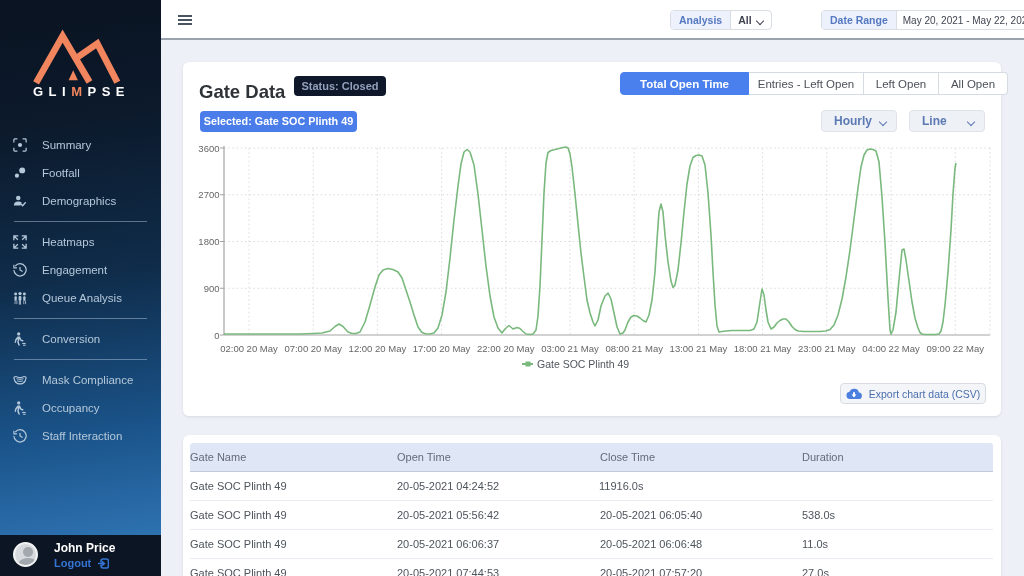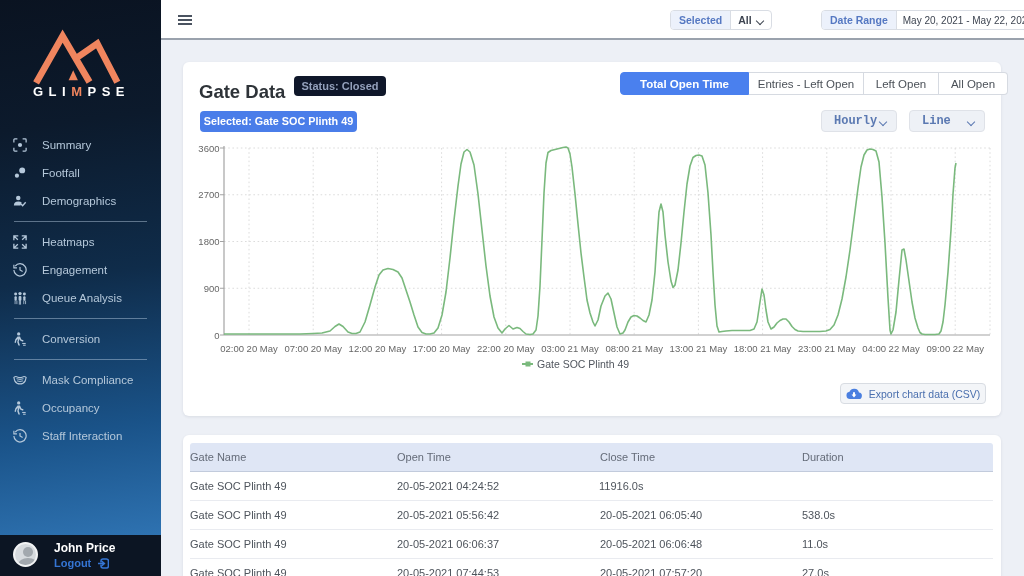--- a/index.html
+++ b/index.html
@@ -32,21 +32,21 @@
 
 #card1{position:absolute;left:183px;top:62px;width:818px;height:354px;background:#fff;border-radius:6px;box-shadow:0 1px 3px rgba(40,50,70,.10);}
 #card2{position:absolute;left:183px;top:435px;width:818px;height:170px;background:#fff;border-radius:6px;box-shadow:0 1px 3px rgba(40,50,70,.10);}
 #title{position:absolute;left:199px;top:73px;font-size:18.5px;font-weight:bold;color:#2e3338;margin-top:8px;}
 #status{position:absolute;left:294px;top:76px;width:92px;height:20px;background:#0f172a;border-radius:4px;color:#94a1bc;font-size:11px;font-weight:bold;text-align:center;line-height:20px;}
 #tabs{position:absolute;left:620px;top:72px;height:23px;display:flex;font-size:11.5px;border-radius:4px;}
 #tabs .t{display:flex;align-items:center;justify-content:center;border:1px solid #d6dae1;border-left:none;color:#4b5158;background:#fff;}
 #tabs .t.on{background:#4a80ee;border-color:#4a80ee;color:#fff;font-weight:bold;border-radius:4px 0 0 4px;border-left:1px solid #4a80ee;}
 #tabs .t:last-child{border-radius:0 4px 4px 0;}
 #selbtn{position:absolute;left:200px;top:111px;width:157px;height:21px;background:#4a7de9;border-radius:4px;color:#fff;font-size:10.8px;font-weight:bold;text-align:center;line-height:21px;white-space:nowrap;}
-.dd{position:absolute;top:110px;width:76px;height:22px;background:#eef1f6;border:1px solid #dfe2e8;border-radius:4px;color:#5b79b2;font-size:12px;font-weight:bold;display:flex;align-items:center;padding-left:12px;font-family:Liberation Mono, monospace;}
+.dd{position:absolute;top:110px;width:76px;height:22px;background:#eef1f6;border:1px solid #dfe2e8;border-radius:4px;color:#5b79b2;font-size:12px;font-weight:bold;display:flex;align-items:center;padding-left:12px;}
 .dd .car{position:absolute;right:9px;top:7px;margin:0;}
 .dd .car:before{border-color:#5b79b2;}
 #dd1{left:821px;}
 #dd2{left:909px;}
 #export{position:absolute;left:840px;top:383px;width:146px;height:21px;background:#f3f5f8;border:1px solid #d8dce2;border-radius:4px;color:#4a6fae;font-size:10.5px;display:flex;align-items:center;justify-content:center;white-space:nowrap;}
 #export svg{margin-right:7px;}
 
 #tbl{position:absolute;left:190px;top:443px;width:803px;font-size:11px;color:#4e545c;}
 #tbl .hd{display:flex;height:29px;align-items:center;background:#dfe6f5;color:#646b78;border-radius:3px 3px 0 0;border-bottom:1px solid #c2cbdc;}
 #tbl .rw{display:flex;height:29px;align-items:center;border-bottom:1px solid #e9ebf0;background:#fff;}
@@ -59,21 +59,21 @@
 <body>
 <div id="page">
 
  <div id="topbar">
   <div id="burger">
         <div></div>
         <div></div>
         <div></div>
       </div>
   <div class="grp" style="left:509px;">
-   <div class="lab">Selected</div>
+   <div class="lab">Analysis</div>
    <div class="val" style="font-weight:bold;">All<span class="car"></span></div>
   </div>
   <div class="grp" style="left:627px;margin-left:33px;">
    <div class="lab">Date Range</div>
    <div class="val" style="font-size:10px;padding:0 6px;">May 20, 2021 - May 22, 2021<span class="car" style="margin-left:4px;"></span></div>
   </div>
  </div>
 
  <div id="sidebar">
   <div id="logo">

